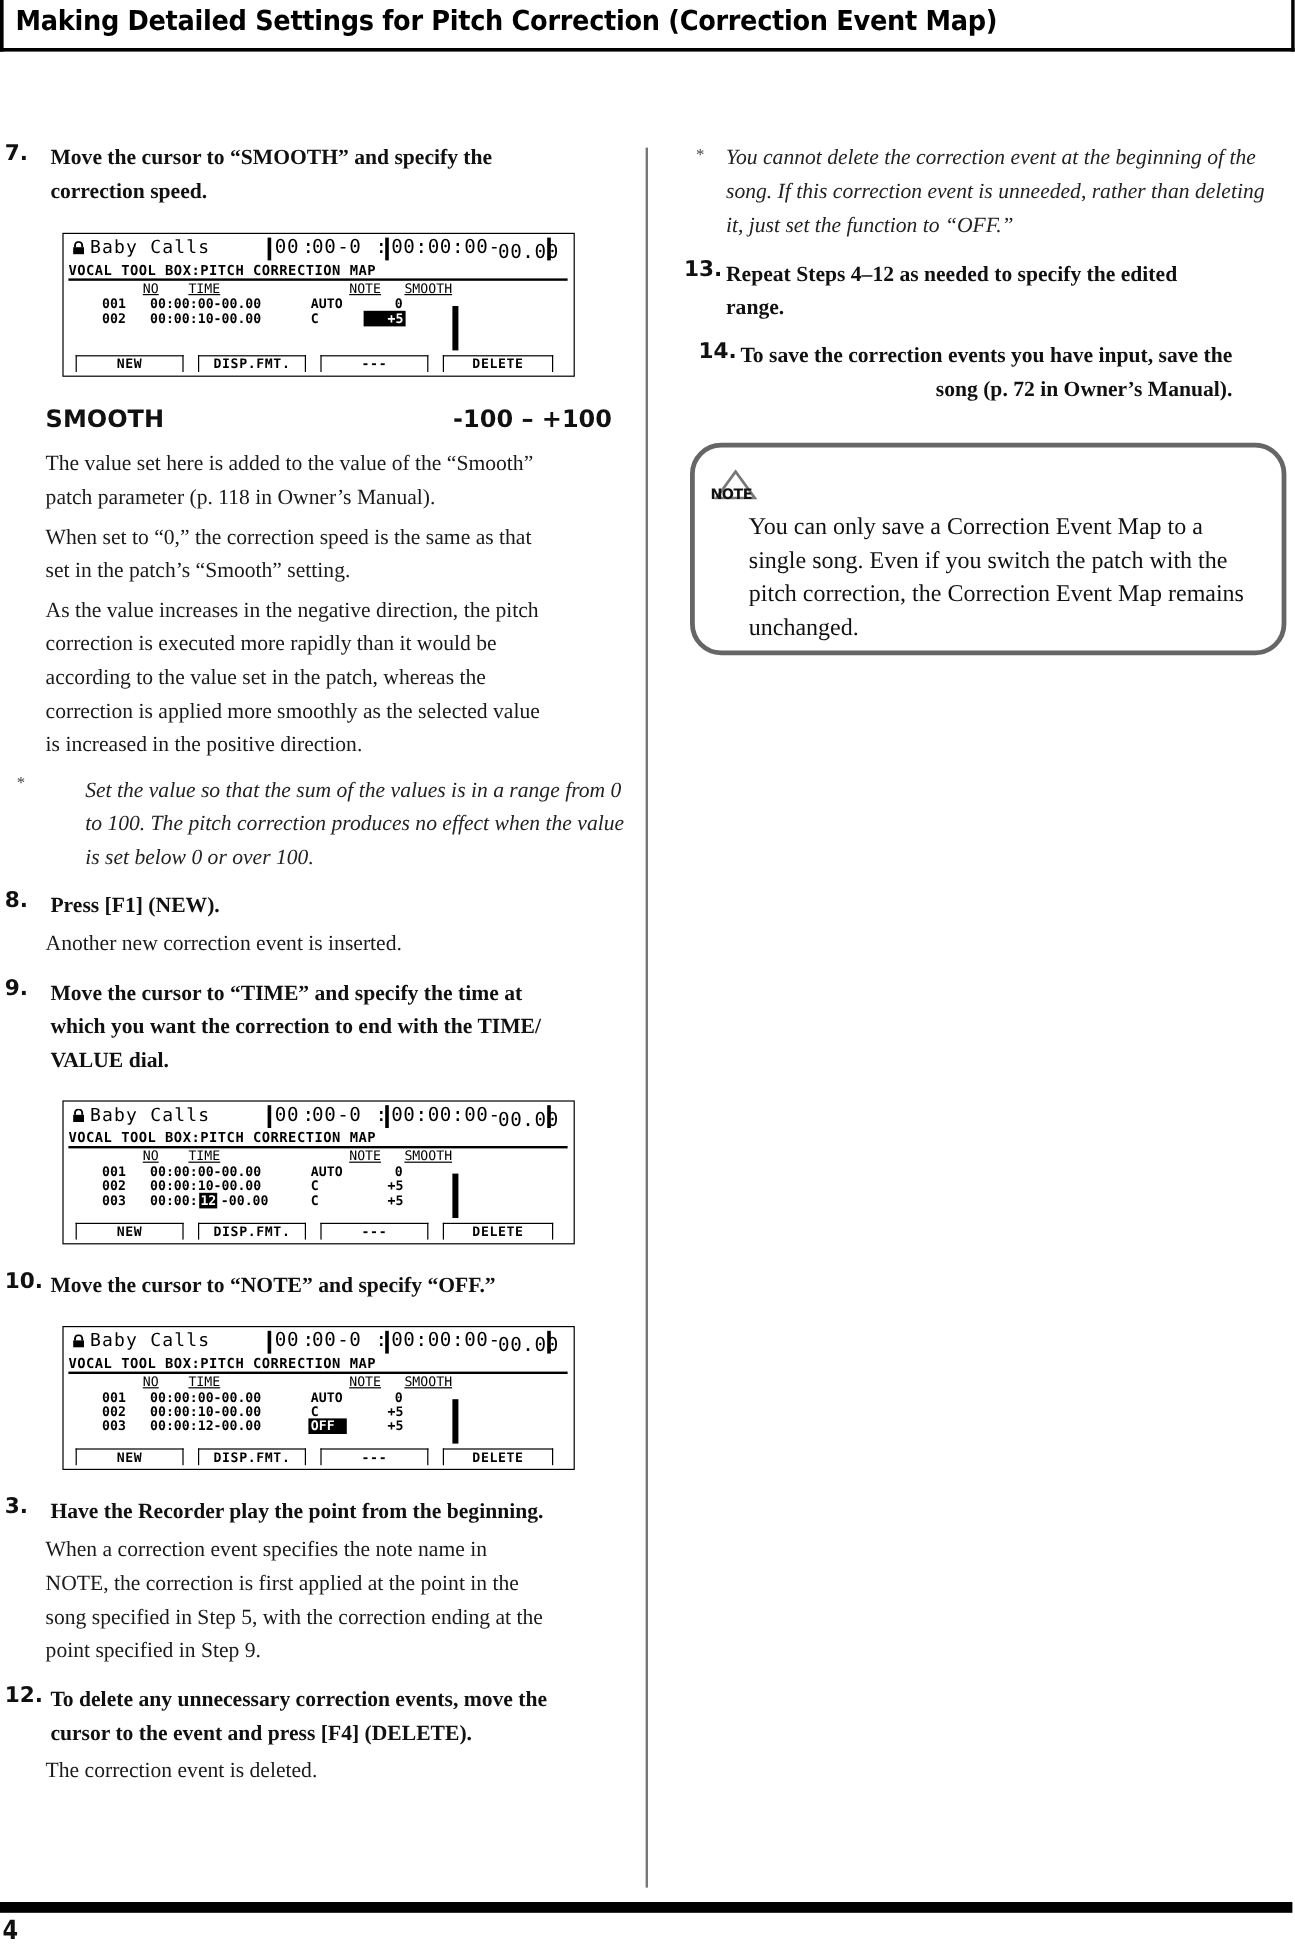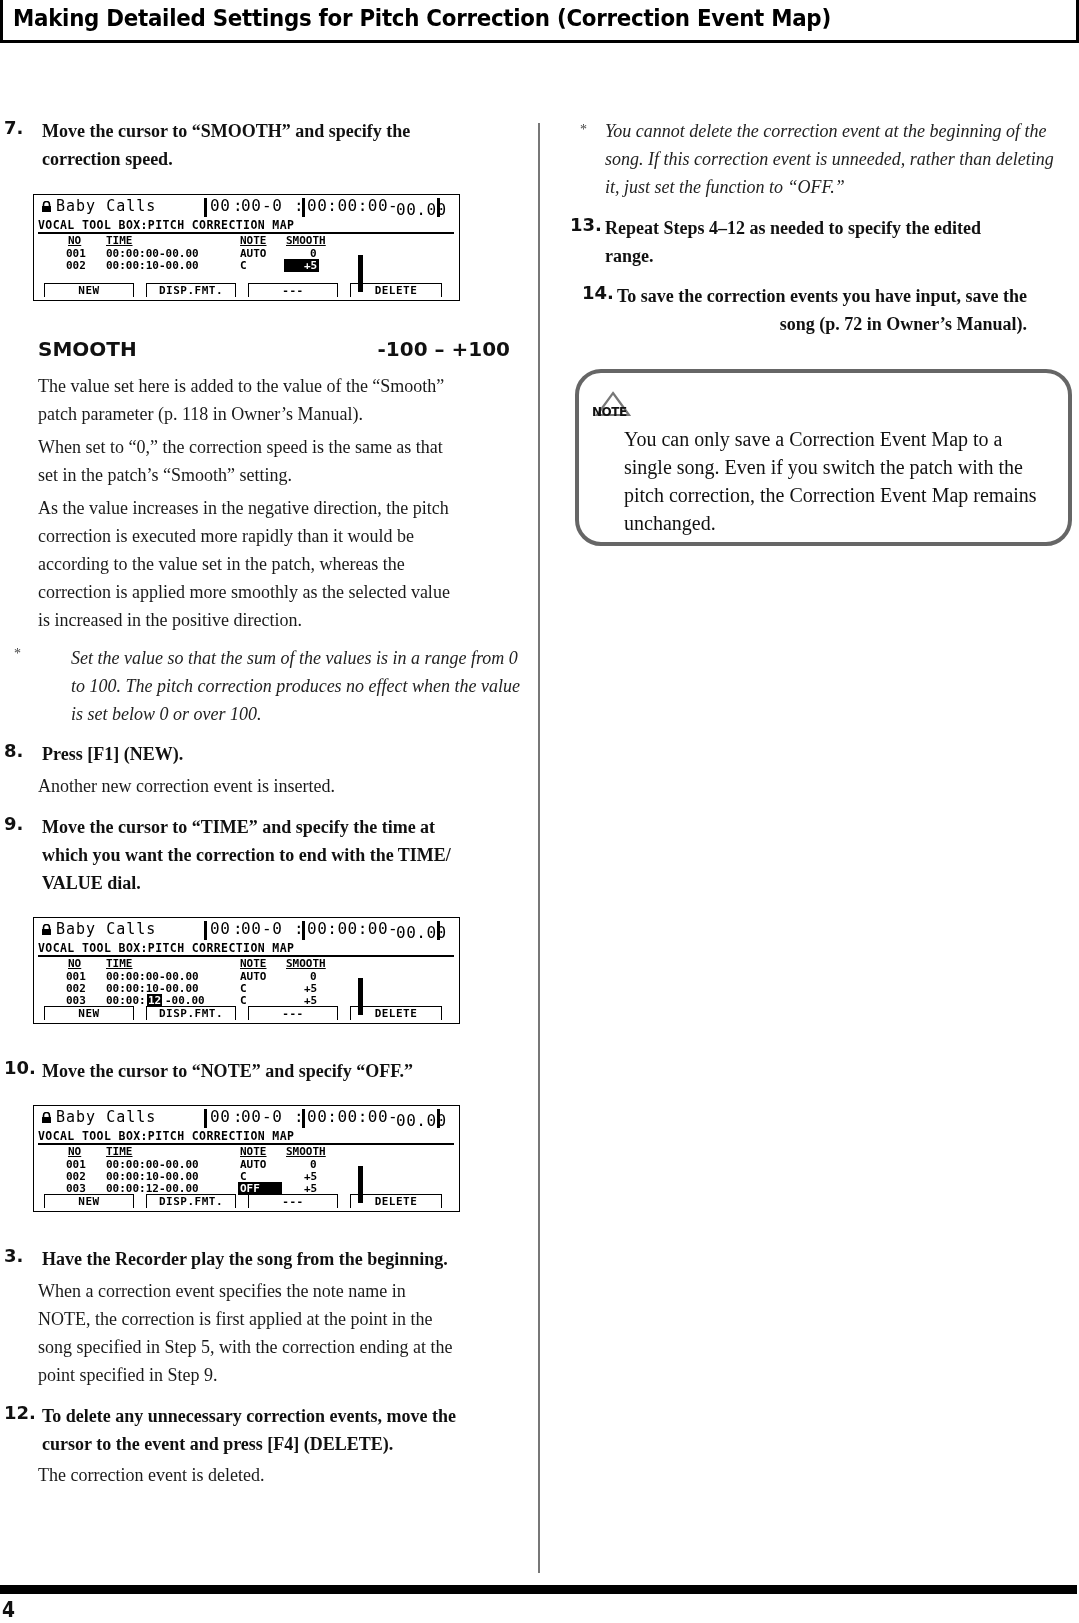--- a/index.html
+++ b/index.html
@@ -43,35 +43,35 @@
     white-space: pre-line; color: #222;
   }
   .asterisk { position: absolute; font-family: "Liberation Serif", serif; font-size: 14px; color: #444; }
 
   .param-row { position: absolute; left: 38px; top: 337px; width: 472px; height: 26px; }
   .param-name { position: absolute; left: 0; top: 0; font-family: "DejaVu Sans", sans-serif; font-weight: bold; font-size: 20px; }
   .param-range { position: absolute; right: 0; top: 0; font-family: "DejaVu Sans", sans-serif; font-weight: bold; font-size: 20px; }
 
   
   .lcd {
-    position: absolute; left: 33px; width: 427px; height: 107px;
+    position: absolute; left: 52px; width: 427px; height: 120px;
     border: 1px solid #000; background: #fff; box-sizing: border-box;
     font-family: "DejaVu Sans Mono", monospace; color: #000;
   }
   .lcd-top { position: absolute; left: 0; top: 0; width: 100%; height: 24px; }
   .lcd-lock { position: absolute; left: 7px; top: 6px; width: 11px; height: 11px; }
   .lcd-song { position: absolute; left: 22px; top: 2px; font-size: 15px; letter-spacing: 1px; }
   .lcd-counter { position: absolute; left: 170px; top: 1px; font-size: 16px; letter-spacing: 0.5px; white-space: pre; }
   .lcd-counter-bar { position: absolute; top: 3px; width: 3px; height: 19px; background: #000; }
   .lcd-section {
     position: absolute; left: 4px; top: 23px; width: 416px; height: 14px;
     font-size: 11.5px; font-weight: bold; letter-spacing: 0.4px;
     border-bottom: 2px solid #000; line-height: 14px; white-space: nowrap;
   }
-  .lcd-th { position: absolute; top: 39px; font-size: 11px; font-weight: bold; text-decoration: underline; white-space: pre; }
+  .lcd-th { position: absolute; top: 39px; font-size: 11px; font-weight: normal; text-decoration: underline; white-space: pre; margin-left: 32px; }
   .lcd-row { position: absolute; left: 0; width: 100%; height: 12px; font-size: 11px; font-weight: bold; white-space: pre; }
   .lcd-row span { position: absolute; top: 0; }
   .lcd-cursor { background: #000; color: #fff; padding: 0 2px; }
   .lcd-scrollbar { position: absolute; left: 324px; top: 60px; width: 5px; height: 37px; background: #000; }
   .lcd-fkeys { position: absolute; left: 0; bottom: 2px; width: 100%; height: 15px; }
   .lcd-fkey {
     position: absolute; top: 0; height: 14px; box-sizing: border-box;
     border-top: 1px solid #000; border-left: 1px solid #000; border-right: 1px solid #000;
     font-size: 11px; font-weight: bold; text-align: center; line-height: 14px; letter-spacing: 0.5px;
   }
@@ -268,35 +268,35 @@
   </div>
   <div class="lcd-row" style="top:64px;">
     <span style="left:32px;">002</span>
     <span style="left:72px;">00:00:10-00.00</span>
     <span style="left:206px;">C</span>
     <span style="left:270px;">+5</span>
   </div>
   <div class="lcd-row" style="top:76px;">
     <span style="left:32px;">003</span>
     <span style="left:72px;">00:00:12-00.00</span>
-    <span class="lcd-cursor" style="left:204px; padding-right:22px;">OFF</span>
+    <span class="lcd-cursor" style="left:204px; padding-right:10px;">OFF</span>
     <span style="left:270px;">+5</span>
   </div>
   <div class="lcd-scrollbar"></div>
   <div class="lcd-fkeys">
     <div class="lcd-fkey" style="left:10px; width:90px;">NEW</div>
     <div class="lcd-fkey" style="left:112px; width:90px;">DISP.FMT.</div>
     <div class="lcd-fkey" style="left:214px; width:90px;">---</div>
     <div class="lcd-fkey" style="left:316px; width:92px;">DELETE</div>
   </div>
 </div>
 
 <div class="step" style="left:4px; top:1245px; width:520px; height:30px;">
   <span class="step-num">3.</span>
-  <span class="step-text">Have the Recorder play the song from the beginning.</span>
+  <span class="step-text">Have the Recorder play the point from the beginning.</span>
 </div>
 <div class="body-text" style="left:38px; top:1277px; width:490px;">When a correction event specifies the note name in
 NOTE, the correction is first applied at the point in the
 song specified in Step 5, with the correction ending at the
 point specified in Step 9.</div>
 
 <div class="step" style="left:4px; top:1402px; width:520px; height:60px;">
   <span class="step-num">12.</span>
   <span class="step-text">To delete any unnecessary correction events, move the
 cursor to the event and press [F4] (DELETE).</span>

